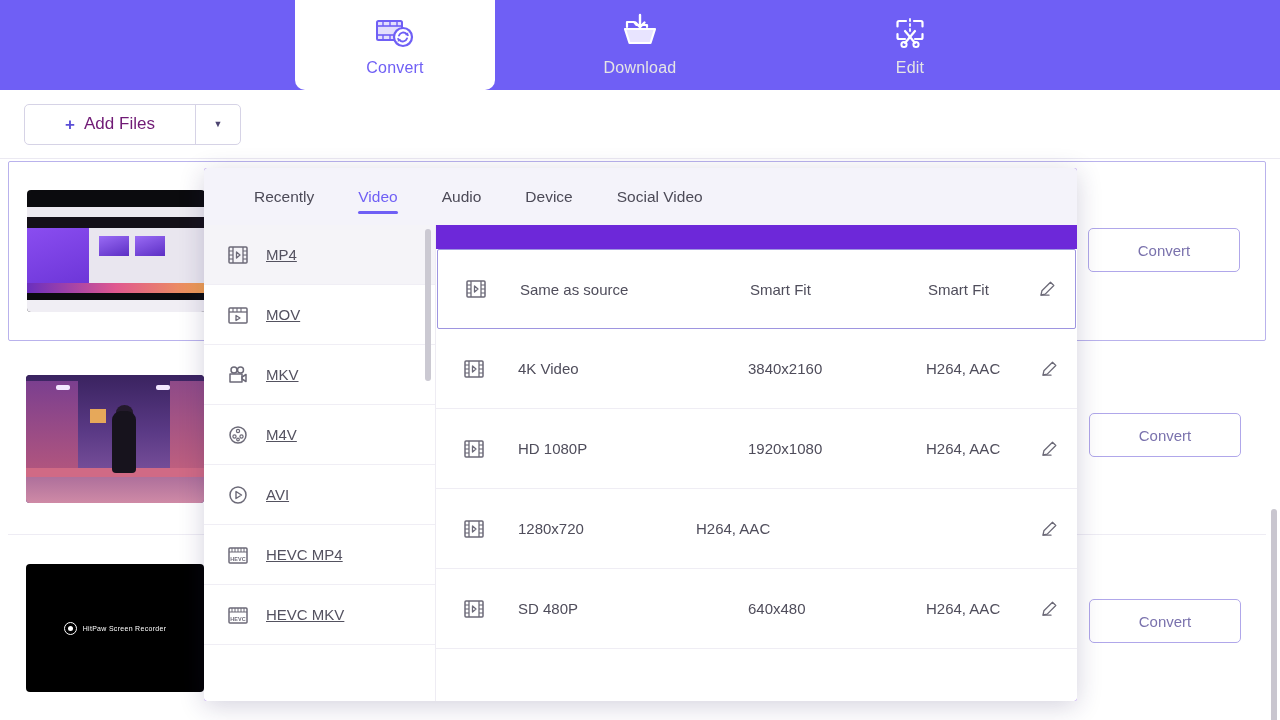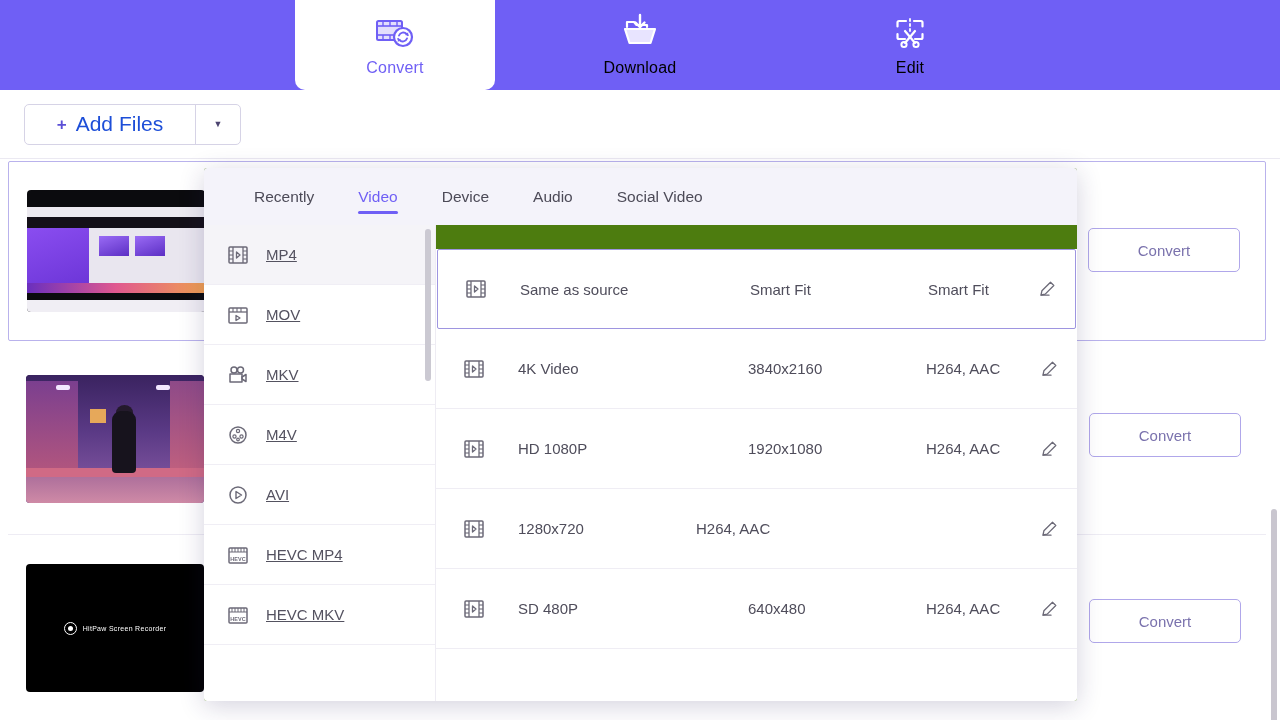--- a/index.html
+++ b/index.html
@@ -23,38 +23,38 @@
   }
   .navtab .nav-label{ font-size:16px; letter-spacing:.2px; }
   #navtab-blank{ width:295px; }
   #navtab-convert{
     width:200px; background:#ffffff;
     border-radius:0 0 10px 10px;
   }
   #navtab-convert .nav-label{ color:#6f5ff5; }
   #navtab-download{ width:290px; }
   #navtab-edit{ width:250px; }
-  #navtab-download .nav-label, #navtab-edit .nav-label{ color:#000000; }
+  #navtab-download .nav-label, #navtab-edit .nav-label{ color:#e5e5e5; }
   .navicon{ width:46px; height:40px; display:block; }
 
   
   #toolbar{
     position:absolute; left:0; top:90px; width:1280px; height:68px;
     background:#ffffff; display:flex; align-items:center;
   }
   #addfiles-group{
     margin-left:24px; height:41px; display:flex;
     border:1px solid #d6d3e6; border-radius:5px; overflow:hidden; background:#fff;
   }
   #addfiles-button{
     width:170px; display:flex; align-items:center; justify-content:center; gap:9px;
     cursor:pointer;
   }
   #addfiles-plus{ color:#5b4fd6; font-size:17px; line-height:1; font-weight:600; }
-  #addfiles-label{ color:#1d4ed8; font-size:21px; }
+  #addfiles-label{ color:#701a75; font-size:17px; }
   #addfiles-divider{ width:1px; background:#d6d3e6; }
   #addfiles-caret{
     width:44px; display:flex; align-items:center; justify-content:center; cursor:pointer;
     color:#4c4470; font-size:9px;
   }
 
   #seg-toggle{
     position:absolute; left:498px; top:105px;
     height:40px; background:#f1f0f5; border-radius:5px; display:flex; padding:0;
   }
@@ -149,21 +149,21 @@
     position:absolute; right:3px; top:165px; width:6px; height:548px;
   }
   #main-scroll-thumb{
     position:absolute; left:0; top:185px; width:6px; height:360px;
     background:#c9c6cf; border-radius:3px;
   }
 
   
   #format-panel{
     position:absolute; left:204px; top:168px; width:873px; height:533px;
-    background:#4d7c0f; border-radius:3px;
+    background:#6d28d9; border-radius:3px;
     box-shadow:0 5px 26px rgba(40,30,90,.20);
     overflow:hidden; z-index:20;
   }
   #format-tabs{
     height:57px; background:#f4f3fa; display:flex; align-items:center;
     padding-left:28px; gap:0;
   }
   .ftab{
     position:relative; font-size:15.5px; color:#4c4a57; padding:0 22px;
     height:57px; display:flex; align-items:center; cursor:pointer;
@@ -349,22 +349,22 @@
   <div id="main-scrollbar">
     <div id="main-scroll-thumb"></div>
   </div>
 </div>
 
 <div id="format-panel">
 
   <div id="format-tabs">
     <div class="ftab">Recently</div>
     <div class="ftab active">Video</div>
+    <div class="ftab">Audio</div>
     <div class="ftab">Device</div>
-    <div class="ftab">Audio</div>
     <div class="ftab">Social Video</div>
   </div>
 
   <div id="format-body">
 
     <div id="format-list">
 
       <div class="fmt-row active">
         <svg class="fmt-icon" viewBox="0 0 24 22">
           <rect x="3" y="3" width="18" height="16" rx="1" fill="none" stroke="#6c6a78" stroke-width="1.5"></rect>

